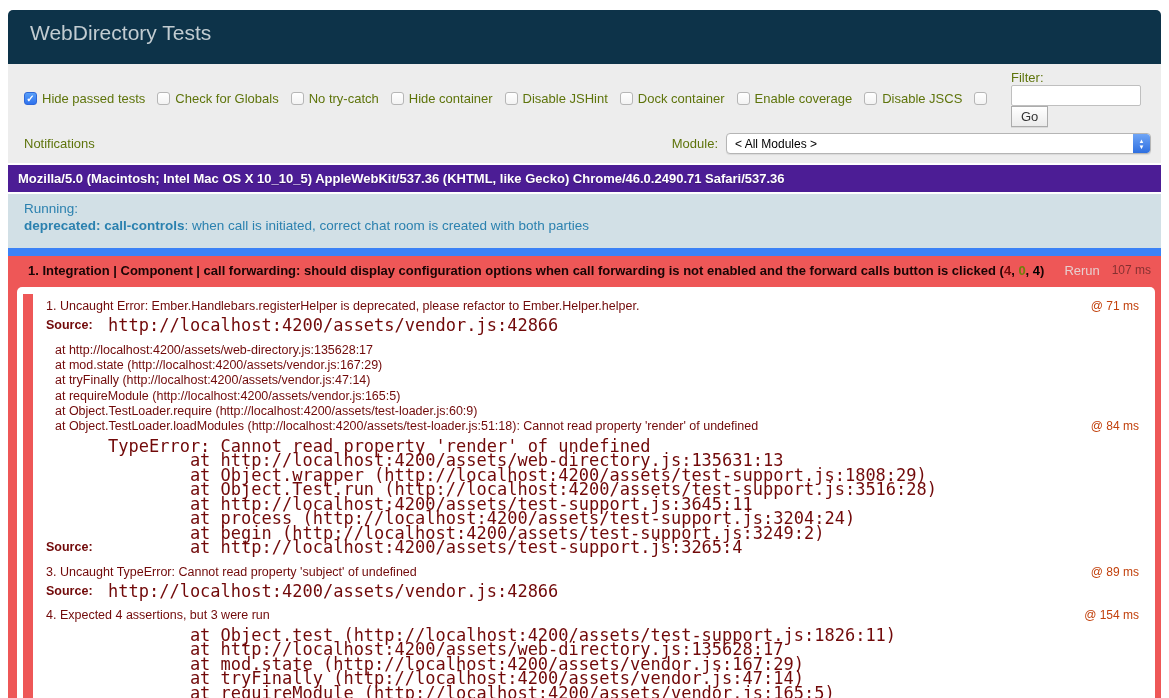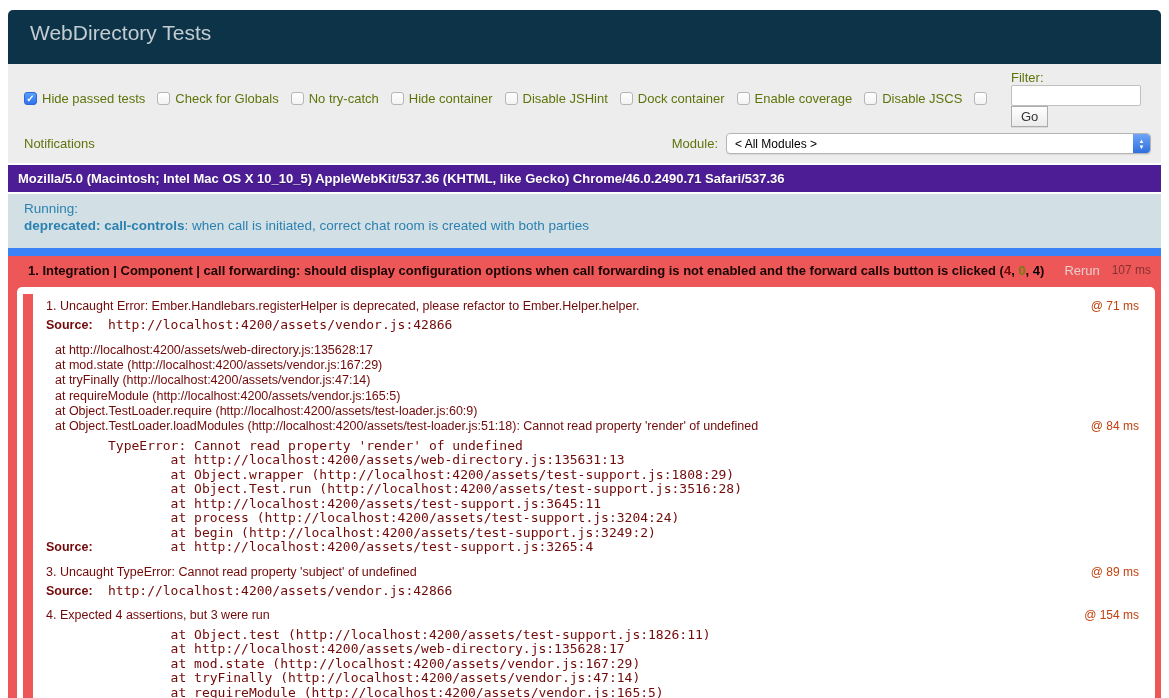--- a/index.html
+++ b/index.html
@@ -91,21 +91,21 @@
     border-left:10px solid #EE5757; background:#fff; color:#710909;
     padding:5px 10px 5px 13px;
   }
   .msg-line { font-size:12.5px; line-height:15.3px; white-space:pre-wrap; }
   .msg-cont { padding-left:9px; }
   .timing { float:right; color:#c2410c; font-size:12px; font-weight:normal; }
   .source-row { margin-top:4px; display:flex; align-items:flex-end; }
   .src-label { font-weight:bold; font-size:12.5px; min-width:62px; line-height:14.5px; }
   .src-pre {
     margin:0; font-family:"DejaVu Sans Mono","Liberation Mono",monospace;
-    font-size:13px; line-height:14.5px; white-space:pre; color:#710909;
+    font-size:17px; line-height:14.5px; white-space:pre; color:#710909;
   }
 </style>
 </head>
 <body>
 
 <div id="app">
 
   <div id="qunit-header">
     <span>WebDirectory Tests</span>
   </div>

